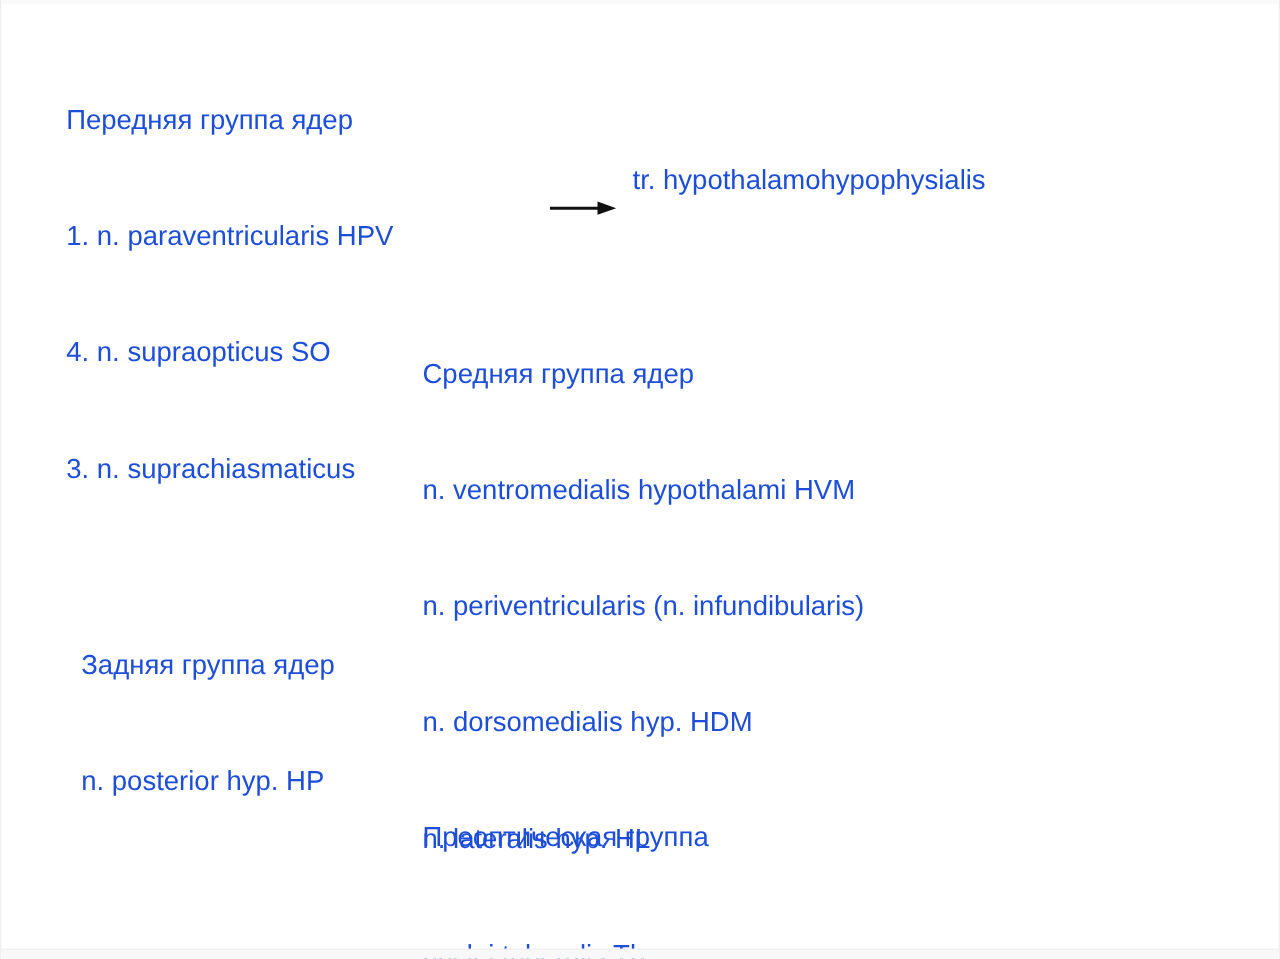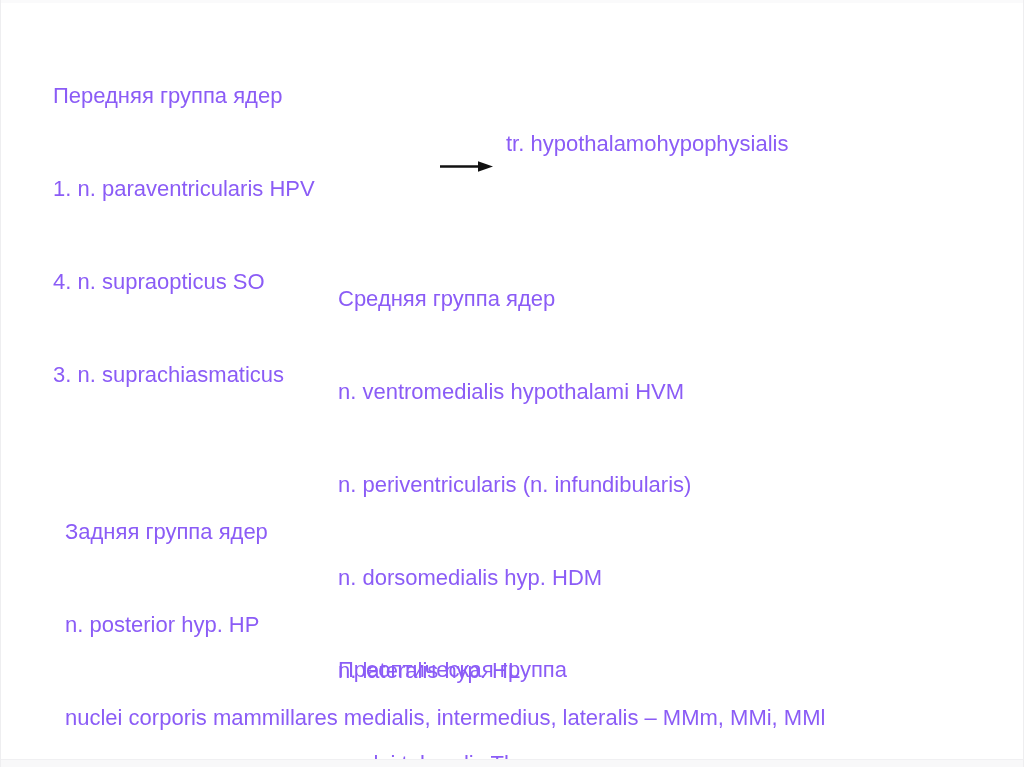--- a/index.html
+++ b/index.html
@@ -9,21 +9,21 @@
   }
   .slide {
     position: relative;
     width: 1024px;
     height: 767px;
     background: #ffffff;
     overflow: hidden;
     font-family: "Liberation Sans", "DejaVu Sans", sans-serif;
     font-size: 22px;
     line-height: 31px;
-    color: #8b5cf6;
+    color: #1d4ed8;
     box-sizing: border-box;
     border-left: 1px solid #eeeef0;
     border-right: 1px solid #eeeef0;
   }
   .edge-top {
     position: absolute;
     top: 0; left: 0; right: 0;
     height: 3px;
     background: #fafafb;
   }
@@ -85,21 +85,20 @@
     <div class="line">n. ventromedialis hypothalami HVM</div>
     <div class="line">n. periventricularis (n. infundibularis)</div>
     <div class="line">n. dorsomedialis hyp. HDM</div>
     <div class="line">n. lateralis hyp. HL</div>
     <div class="line">nuclei tuberalis Tb</div>
   </div>
 
   <div class="block block-posterior">
     <div class="line">Задняя группа ядер</div>
     <div class="line">n. posterior hyp. HP</div>
-    <div class="line">nuclei corporis mammillares medialis, intermedius, lateralis – MMm, MMi, MMl</div>
   </div>
 
   <div class="block block-preoptic">
     <div class="line">Преоптическая группа</div>
     <div class="line">
       
     </div>
     
   </div>
 

